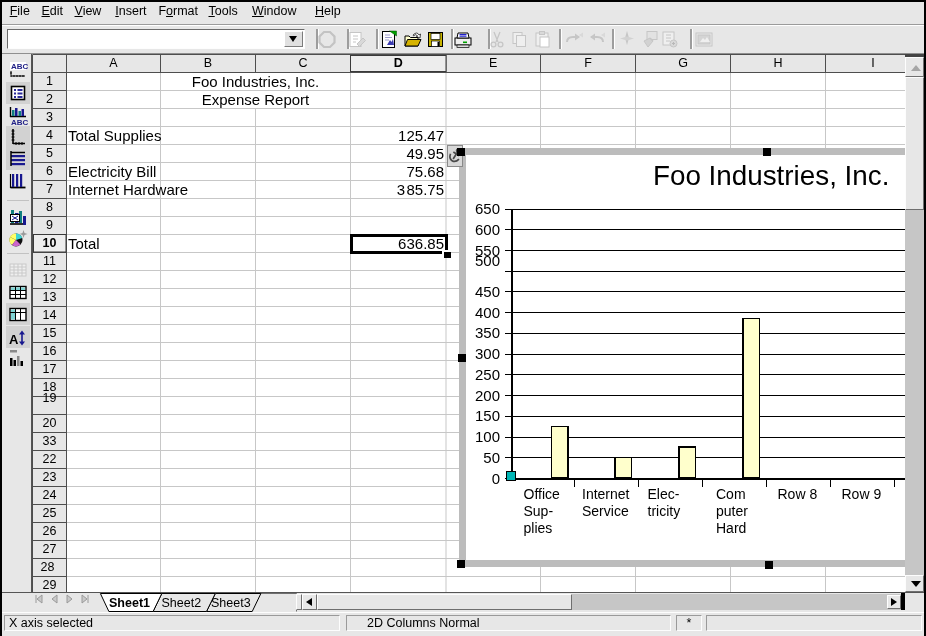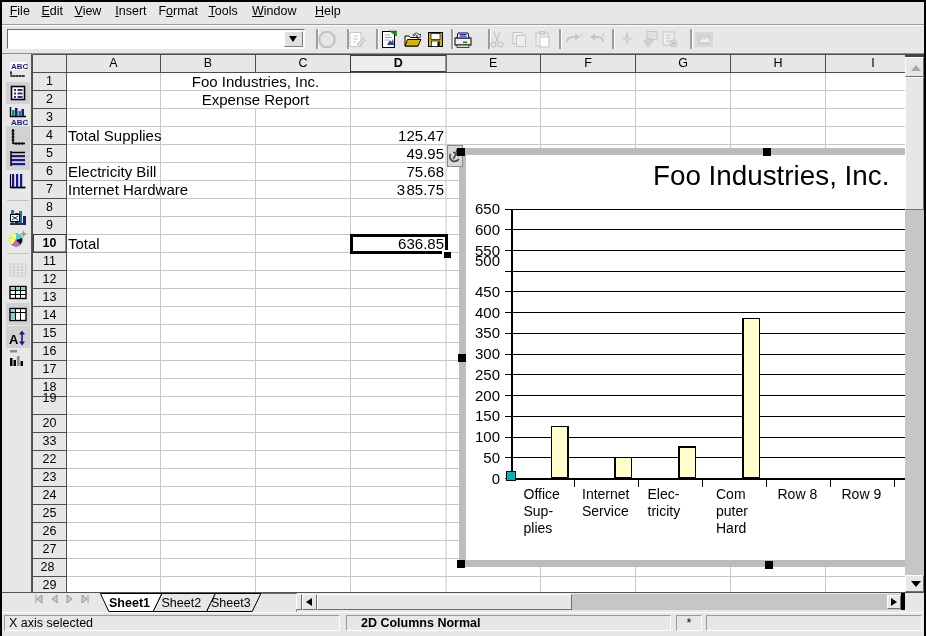--- a/index.html
+++ b/index.html
@@ -458,17 +458,17 @@
     <div class="abs btn3d" style="left:585px;top:1px;width:14px;height:14px;">
       <div class="abs" style="left:3px;top:2px;width:0;height:0;border-top:4.5px solid transparent;border-bottom:4.5px solid transparent;border-left:6px solid #000;"></div>
     </div>
   </div>
   <div class="abs" style="left:899px;top:1px;width:4px;height:17px;background:#000;"></div>
 </div>
 
 <div class="abs" id="statusbar" style="left:2px;top:612px;width:922px;height:27px;background:#e7e7e7;font-size:12.5px;">
   <div class="abs" style="left:0;top:0;width:922px;height:1px;background:#fdfdfd;"></div>
   <div class="abs sbp" style="left:2px;width:336px;padding-left:4px;">X axis selected</div>
-  <div class="abs sbp" style="left:344px;width:325px;padding-left:14px;font-weight:bold;">2D Columns Normal</div>
+  <div class="abs sbp" style="left:344px;width:325px;padding-left:20px;">2D Columns Normal</div>
   <div class="abs sbp" style="left:674px;width:26px;text-align:center;">*</div>
   <div class="abs sbp" style="left:704px;width:216px;"></div>
 </div>
 <style>.sbp{top:3px;height:16px;line-height:15px;border:1px solid;border-color:#9a9a9a #fdfdfd #fdfdfd #9a9a9a;box-sizing:border-box;}</style>
 
 </body></html>

